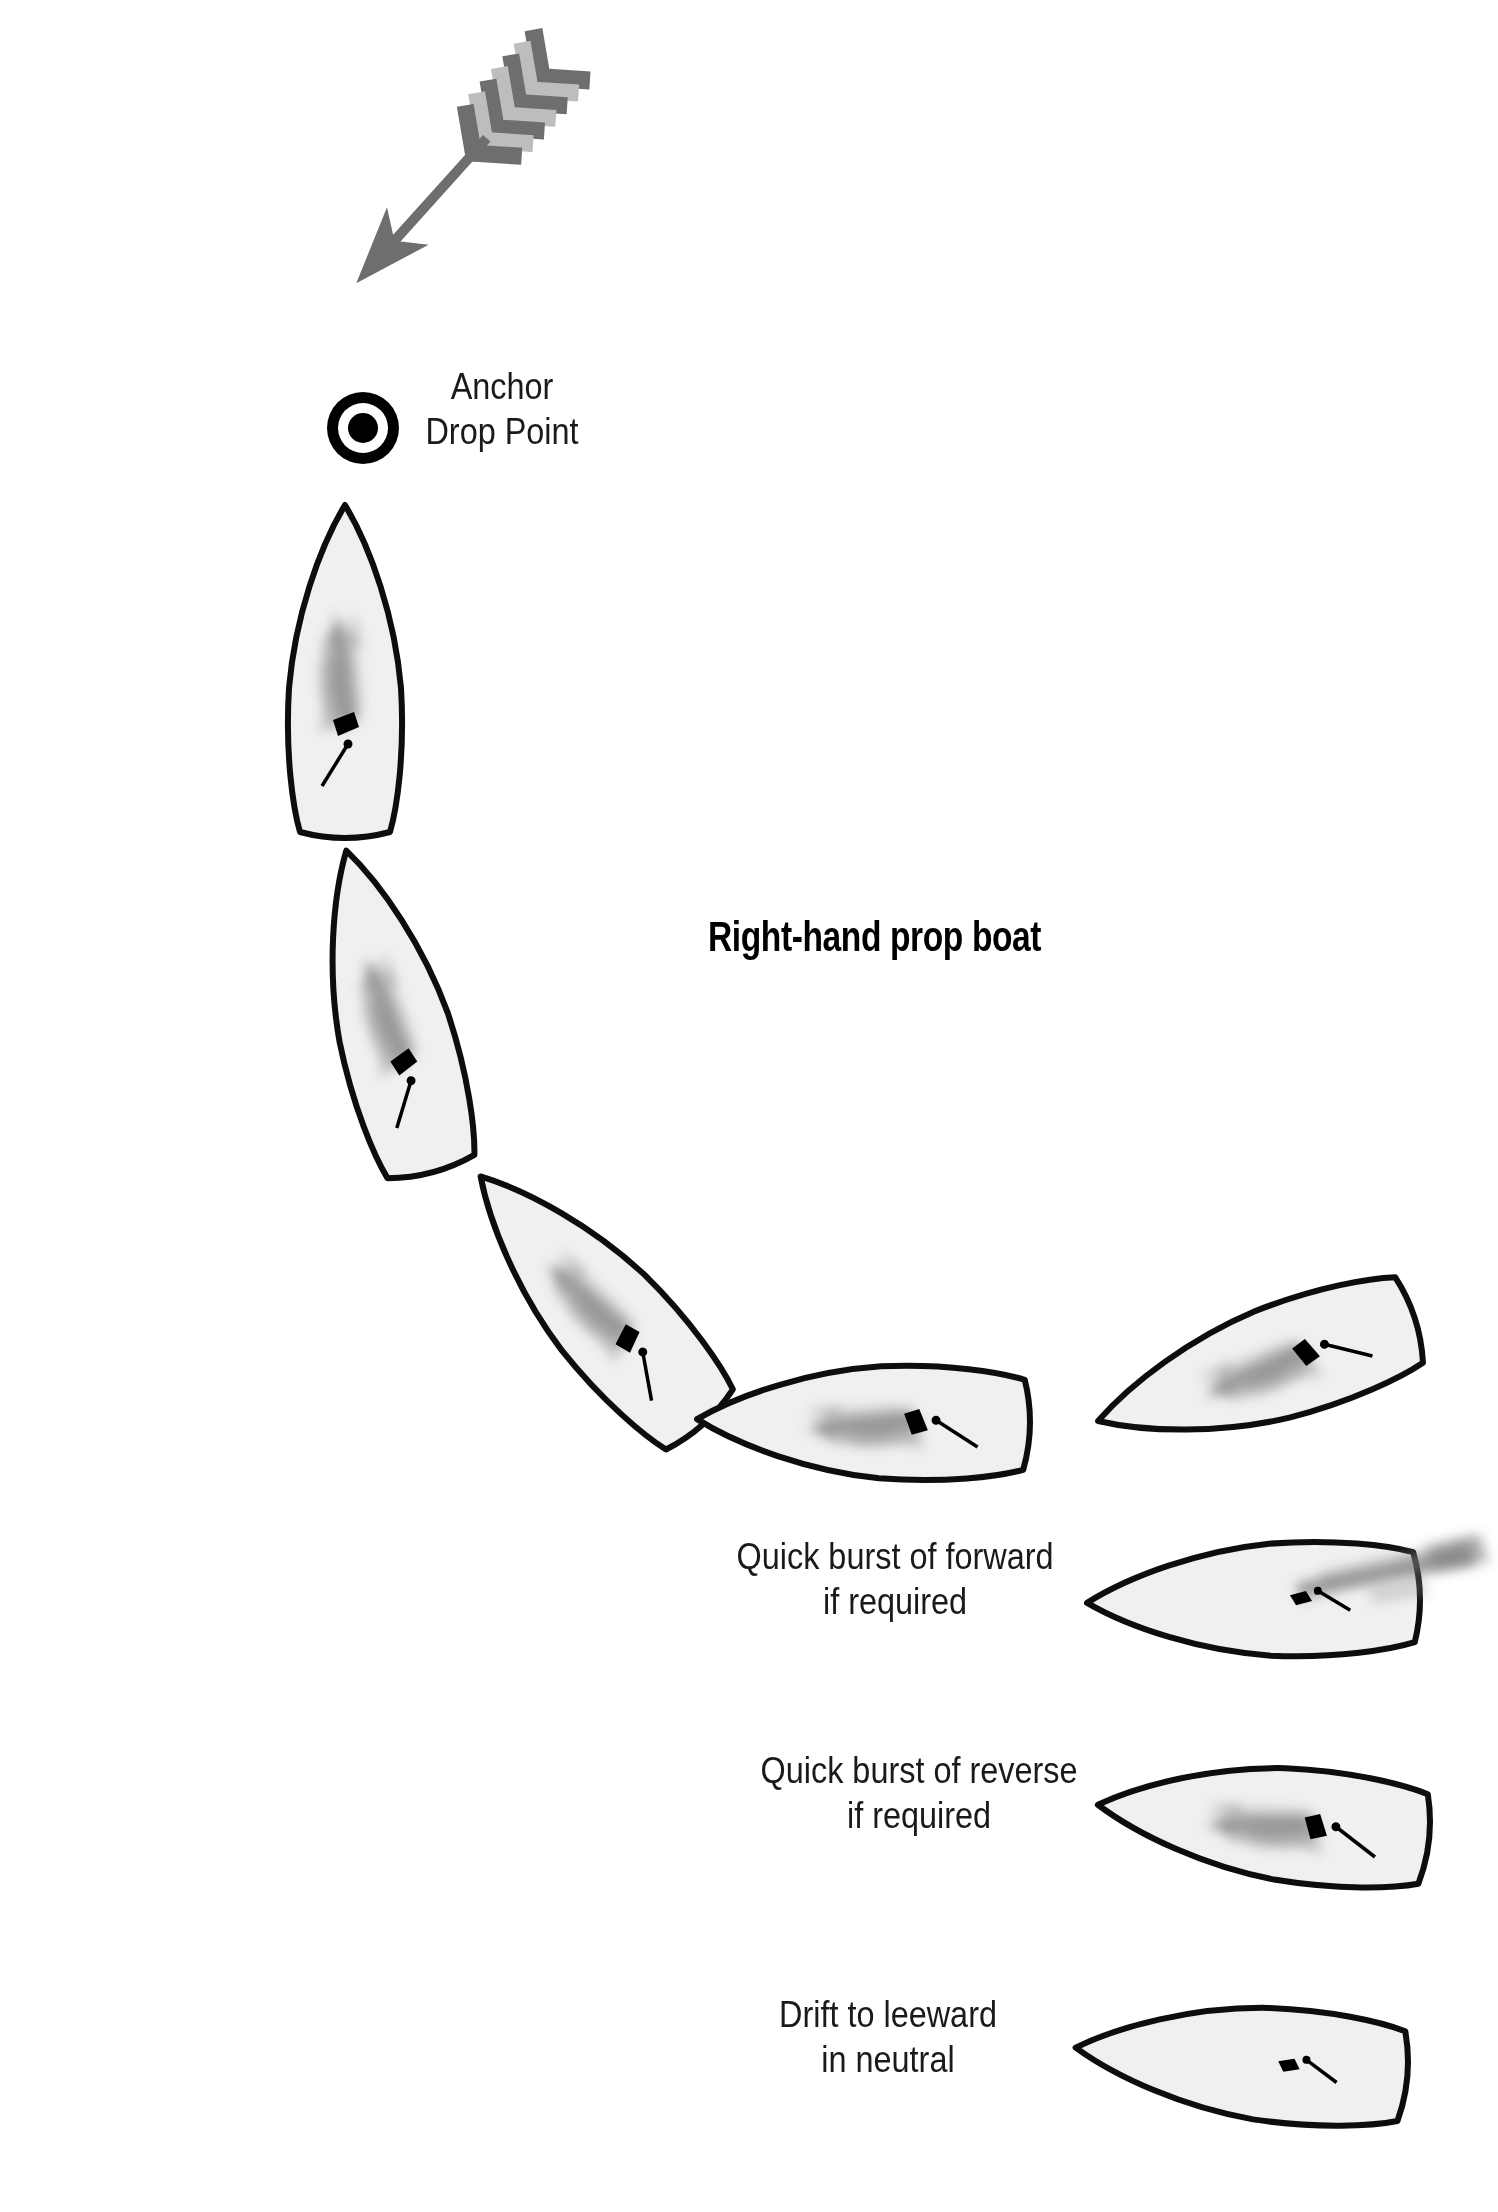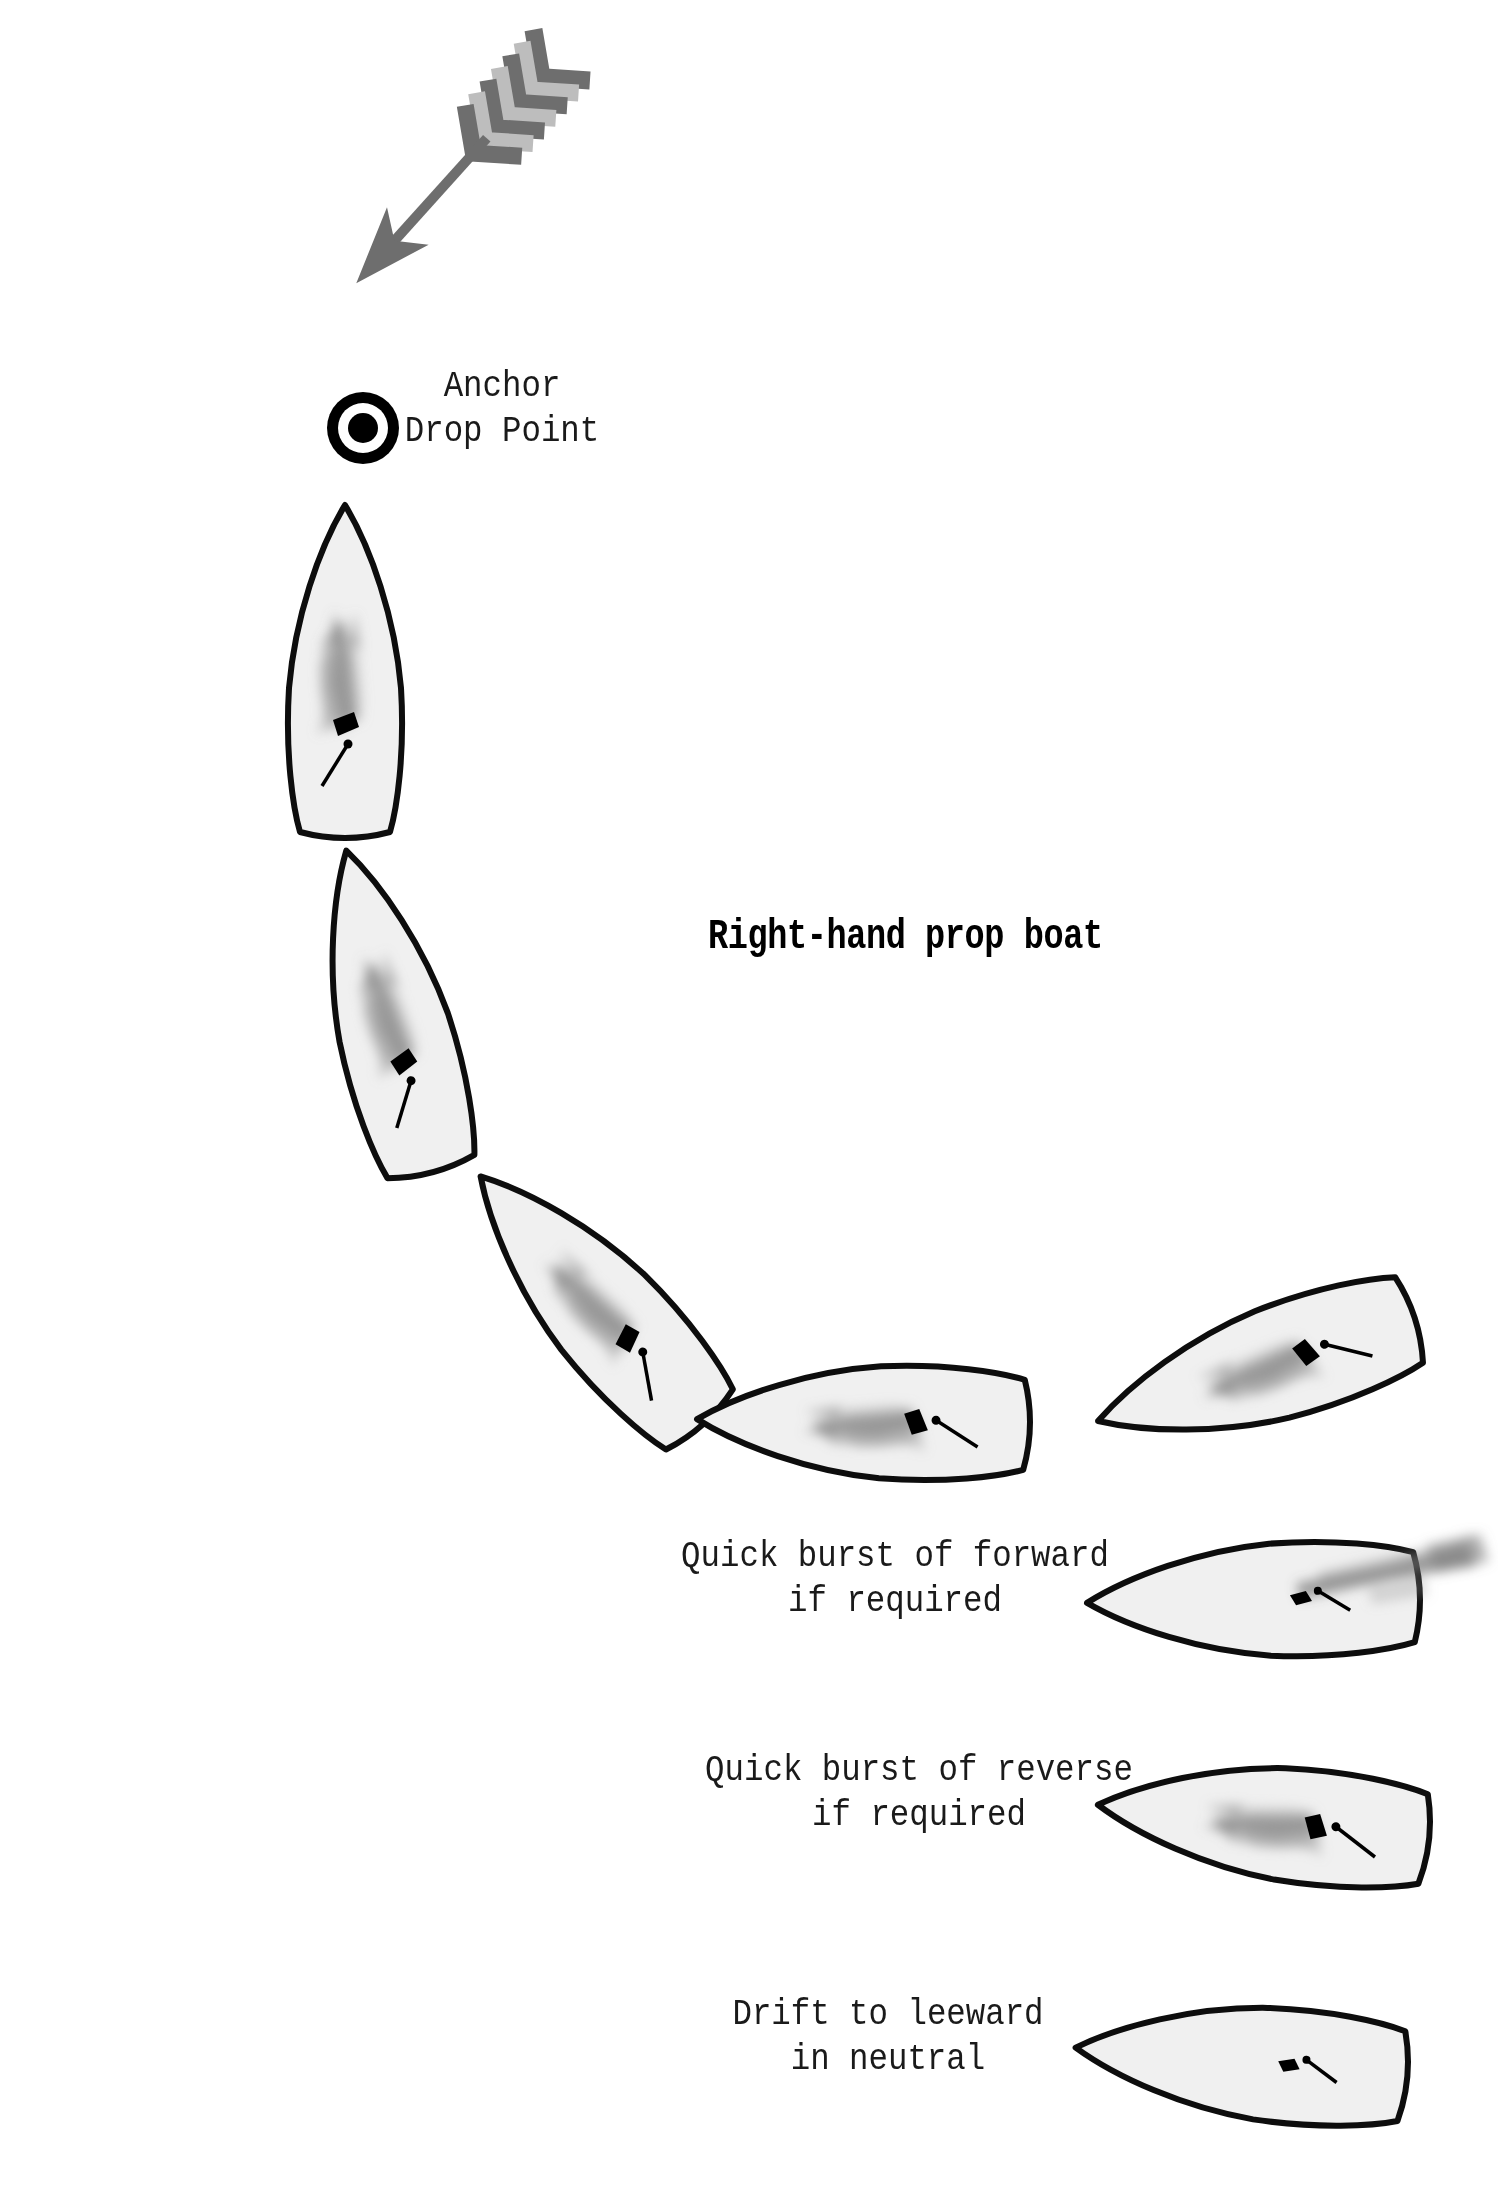--- a/index.html
+++ b/index.html
@@ -1,20 +1,20 @@
 <!DOCTYPE html>
 <html><head>
 <meta charset="utf-8">
 <style>
   html,body{margin:0;padding:0;background:#fff;}
   #stage{
     position:relative;
     width:1498px;height:2212px;
     background:var(--bg,#ffffff);
-    font-family:Liberation Mono, monospace;
+    font-family:Liberation Sans, sans-serif;
     color:var(--text,#1a1a1a);
     overflow:hidden;
   }
   #diagram-svg{position:absolute;left:0;top:0;}
   .label{
     position:absolute;
     text-align:center;
     font-size:36px;
     line-height:45px;
     transform:translateX(-50%) scaleX(0.9);

